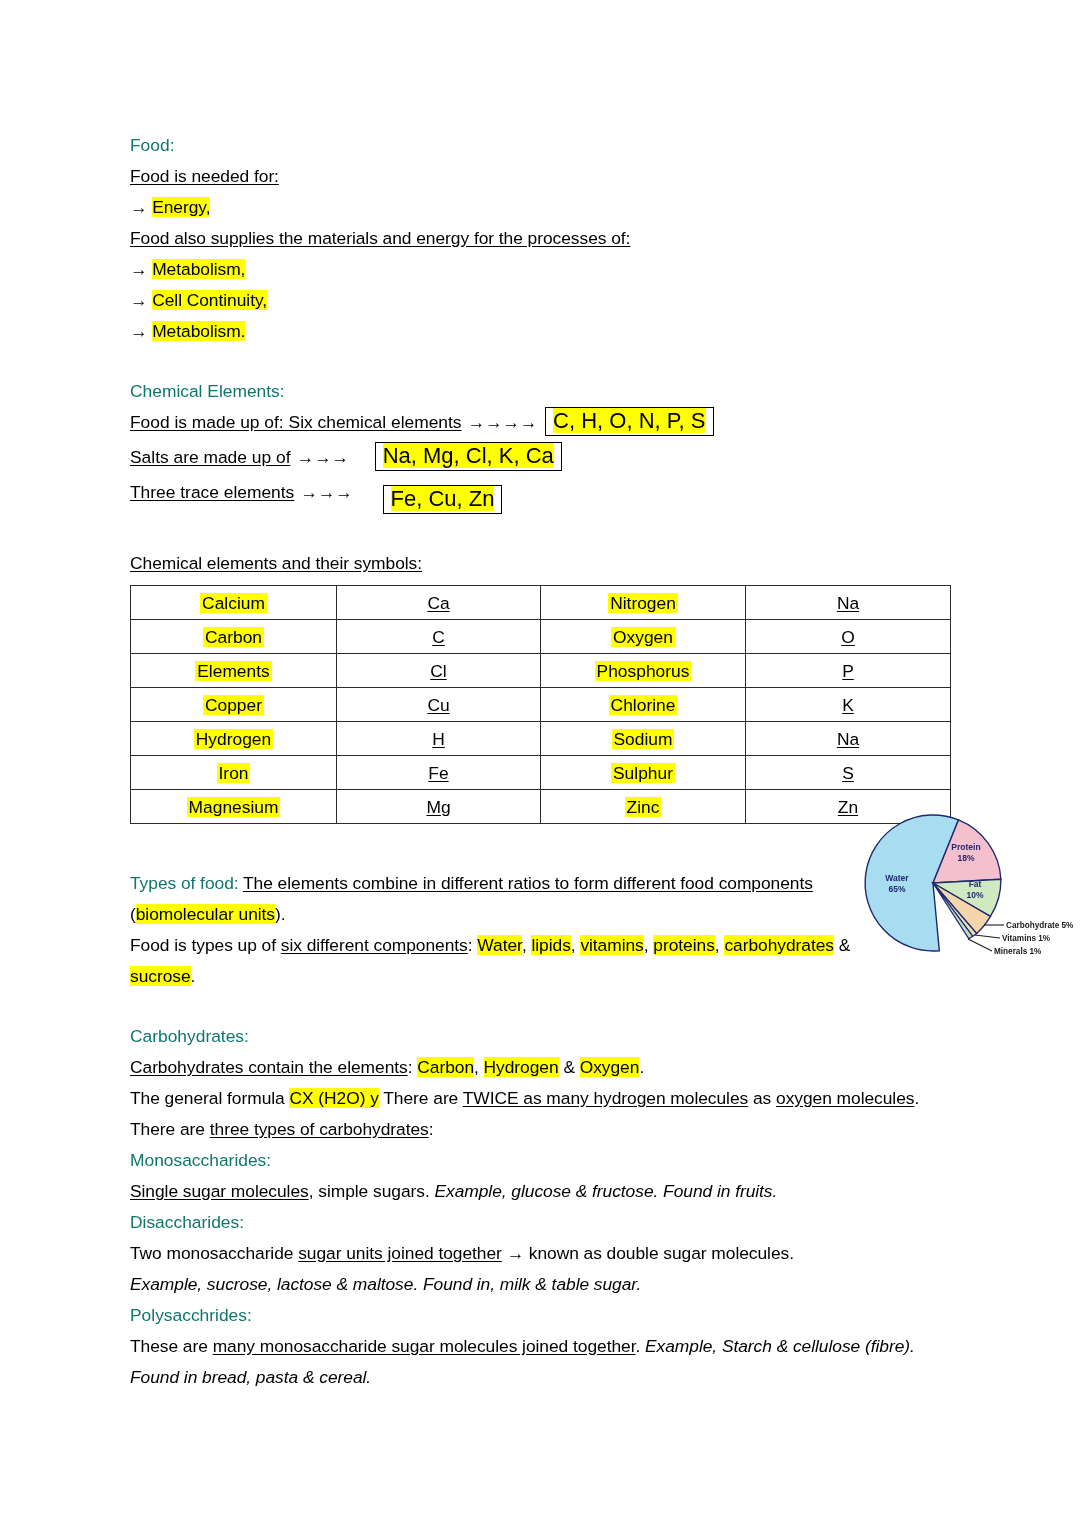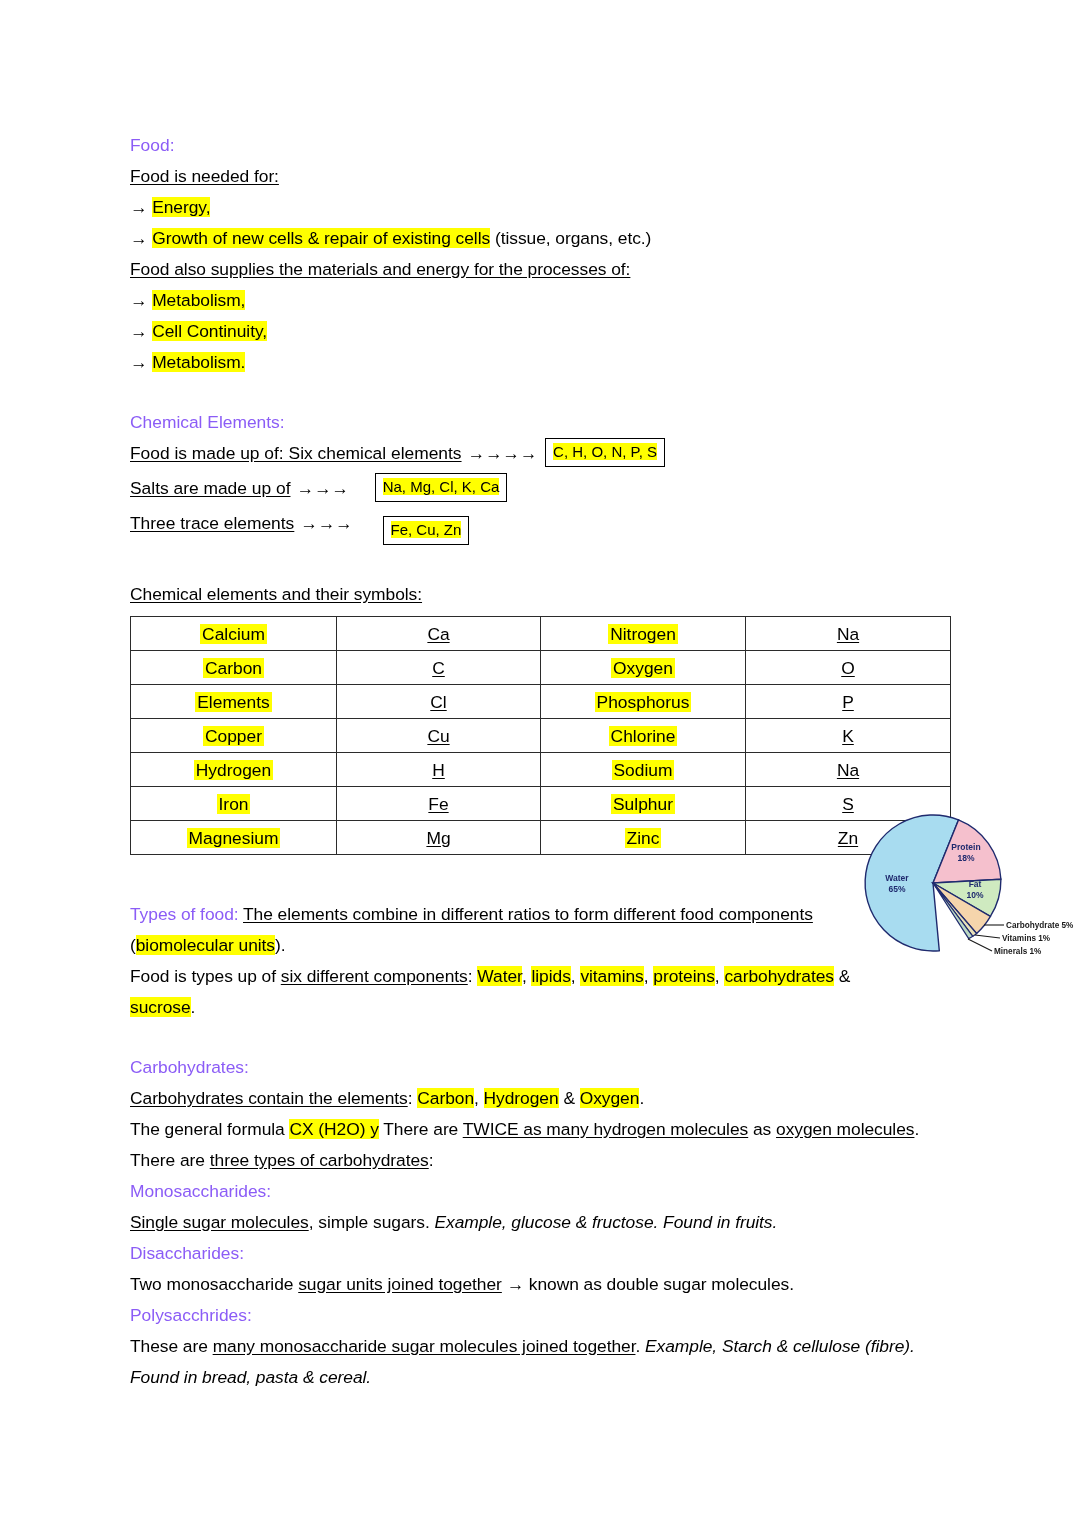--- a/index.html
+++ b/index.html
@@ -25,21 +25,21 @@
     top: 130px;
     width: 830px;
   }
   .line {
     font-size: 17.4px;
     line-height: 31px;
     white-space: normal;
     letter-spacing: -0.05px;
   }
   .head {
-    color: #8b5cf6;
+    color: #0f766e;
     font-size: 17.4px;
     line-height: 31px;
   }
   .u { text-decoration: underline; text-underline-offset: 2px; }
   .hl { background: #ffff00; }
   .it { font-style: italic; }
   .gap { height: 29px; }
   .gap-sm { height: 14px; }
   .arrowlead { letter-spacing: 0px; }
 
@@ -47,21 +47,21 @@
   .callout-row {
     display: flex;
     align-items: flex-start;
     font-size: 17.4px;
     line-height: 31px;
     min-height: 31px;
   }
   .callout-box {
     border: 1.5px solid #000;
     padding: 1px 7px 2px 7px;
-    font-size: 15px;
+    font-size: 22px;
     line-height: 24px;
     background: #fff;
     display: inline-block;
     white-space: nowrap;
   }
   .callout-box .hl { background: #ffff00; }
 
   
   table.elements {
     border-collapse: collapse;
@@ -116,24 +116,20 @@
 
     <div class="line">
       <span class="u">Food is needed for:</span>
     </div>
 
     <div class="line">
       <span class="arrowlead">→</span>
       <span class="hl">Energy,</span><span></span>
     </div>
 
-    <div class="line">
-      <span class="arrowlead">→</span>
-      <span class="hl">Growth of new cells &amp; repair of existing cells</span><span> (tissue, organs, etc.)</span>
-    </div>
 
     <div class="line">
       <span class="u">Food also supplies the materials and energy for the processes of:</span>
     </div>
 
     <div class="line">
       <span class="arrowlead">→</span>
       <span class="hl">Metabolism,</span>
     </div>
 
@@ -249,20 +245,23 @@
     </div>
 
     <div class="head">Monosaccharides:</div>
     <div class="line">
       <span class="u">Single sugar molecules</span><span>, simple sugars. </span><span class="it">Example, glucose &amp; fructose. Found in fruits.</span>
     </div>
 
     <div class="head">Disaccharides:</div>
     <div class="line">
       <span>Two monosaccharide </span><span class="u">sugar units joined together</span><span> → known as double sugar molecules.</span>
+    </div>
+    <div class="line">
+      <span class="it">Example, sucrose, lactose &amp; maltose. Found in, milk &amp; table sugar.</span>
     </div>
 
     <div class="head">Polysacchrides:</div>
     <div class="line" style="width:805px;">
       <span>These are </span><span class="u">many monosaccharide sugar molecules joined together</span><span>. </span><span class="it">Example, Starch &amp; cellulose (fibre). Found in bread, pasta &amp; cereal.</span>
     </div>
 
   </div>
 
   <div class="pie-wrap">

